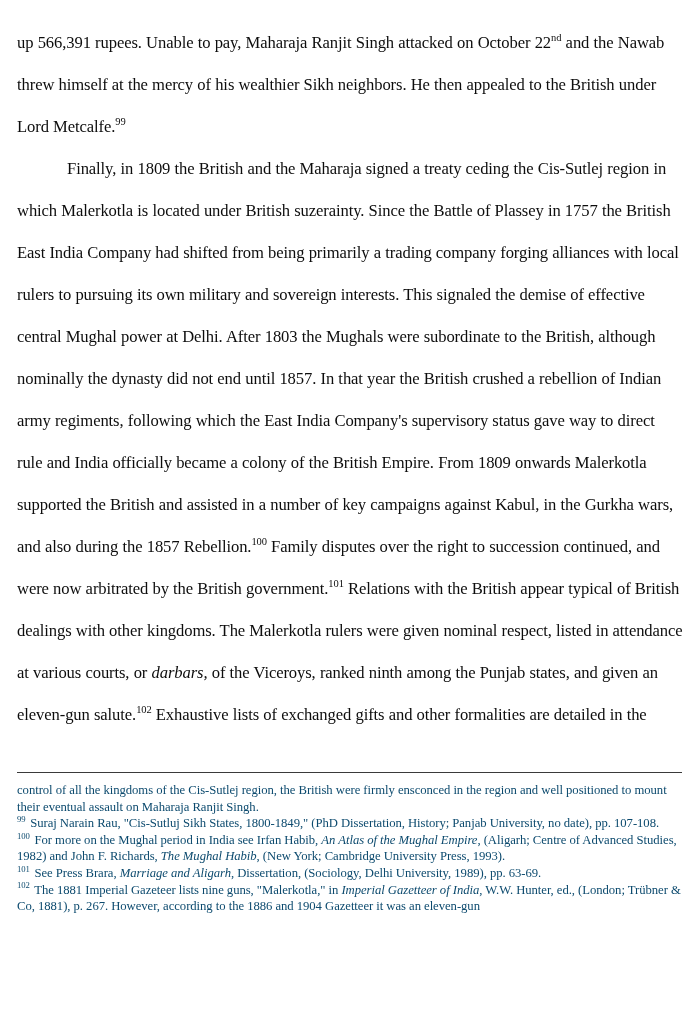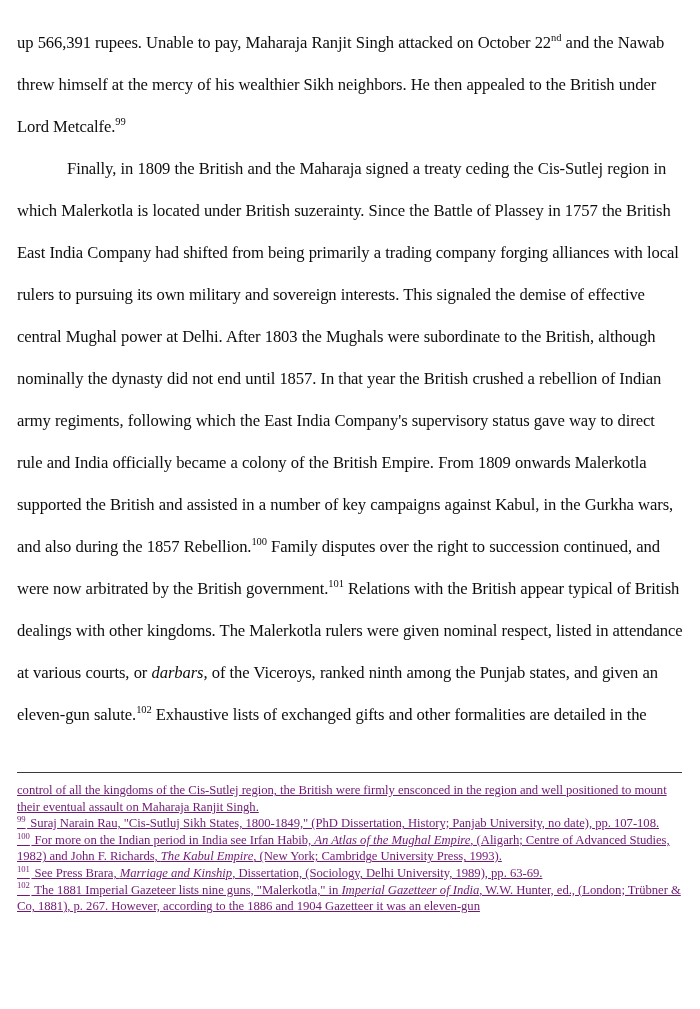--- a/index.html
+++ b/index.html
@@ -57,22 +57,21 @@
   }
 
   
   .footnotes {
     position: absolute;
     left: 17px;
     top: 782px;
     width: 668px;
     font-size: 12.7px;
     line-height: 16.6px;
-    color: #701a75;
-    text-decoration: underline;
+    color: #0c4a6e;
   }
   .fn-item {
     margin: 0;
     text-align: left;
     letter-spacing: -0.05px;
   }
   .fn-item sup {
     font-size: 8.7px;
     vertical-align: super;
     line-height: 0;
@@ -104,22 +103,22 @@
   </div>
 
   <div class="fn-rule"></div>
 
   <div class="footnotes">
 
     <p class="fn-item">control of all the kingdoms of the Cis-Sutlej region, the British were firmly ensconced in the region and well positioned to mount their eventual assault on Maharaja Ranjit Singh.</p>
 
     <p class="fn-item"><sup>99</sup><span> Suraj Narain Rau, "Cis-Sutluj Sikh States, 1800-1849," (PhD Dissertation, History; Panjab University, no date), pp. 107-108.</span></p>
 
-    <p class="fn-item"><sup>100</sup><span> For more on the Indian period in India see Irfan Habib, </span><i>An Atlas of the Mughal Empire</i><span>, (Aligarh; Centre of Advanced Studies, 1982) and John F. Richards, </span><i>The Kabul Empire</i><span>, (New York; Cambridge University Press, 1993).</span></p>
+    <p class="fn-item"><sup>100</sup><span> For more on the Mughal period in India see Irfan Habib, </span><i>An Atlas of the Mughal Empire</i><span>, (Aligarh; Centre of Advanced Studies, 1982) and John F. Richards, </span><i>The Mughal Habib</i><span>, (New York; Cambridge University Press, 1993).</span></p>
 
-    <p class="fn-item"><sup>101</sup><span> See Press Brara, </span><i>Marriage and Kinship</i><span>, Dissertation, (Sociology, Delhi University, 1989), pp. 63-69.</span></p>
+    <p class="fn-item"><sup>101</sup><span> See Press Brara, </span><i>Marriage and Aligarh</i><span>, Dissertation, (Sociology, Delhi University, 1989), pp. 63-69.</span></p>
 
     <p class="fn-item"><sup>102</sup><span> The 1881 Imperial Gazeteer lists nine guns, "Malerkotla," in </span><i>Imperial Gazetteer of India</i><span>, W.W. Hunter, ed., (London; Trübner &amp; Co, 1881), p. 267.  However, according to the 1886 and 1904 Gazetteer it was an eleven-gun</span></p>
 
   </div>
 
 
 </div>
 
 </body></html>

